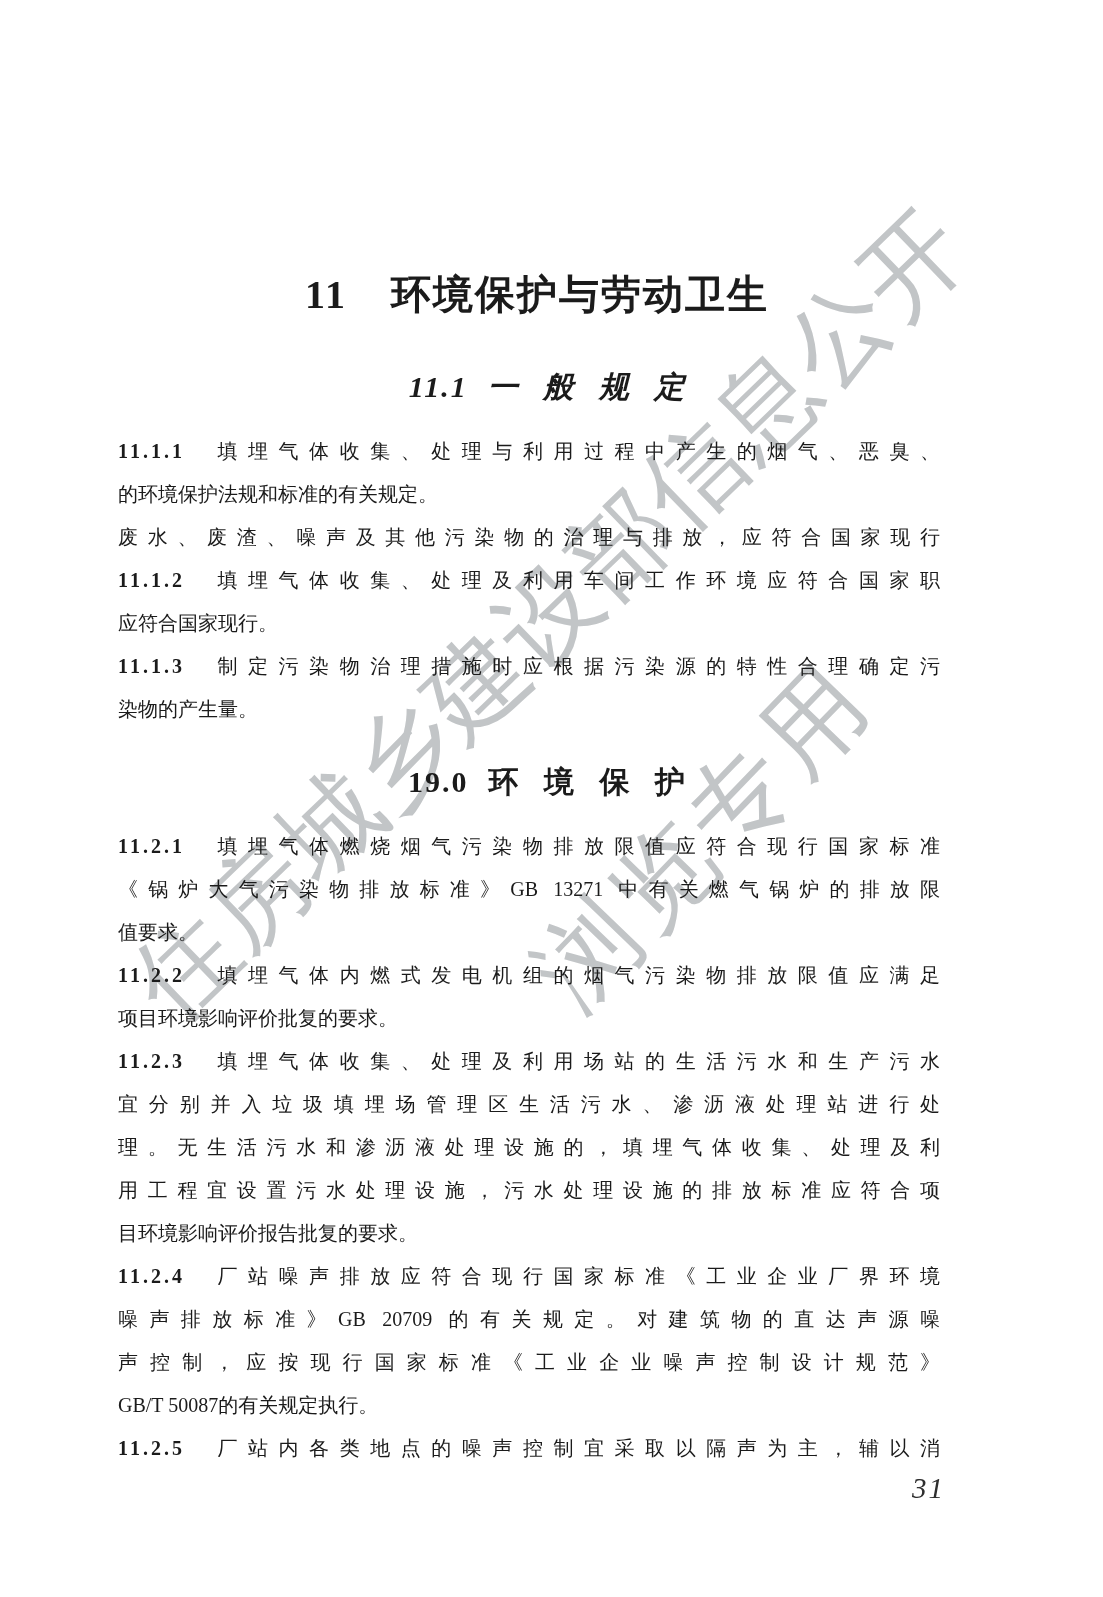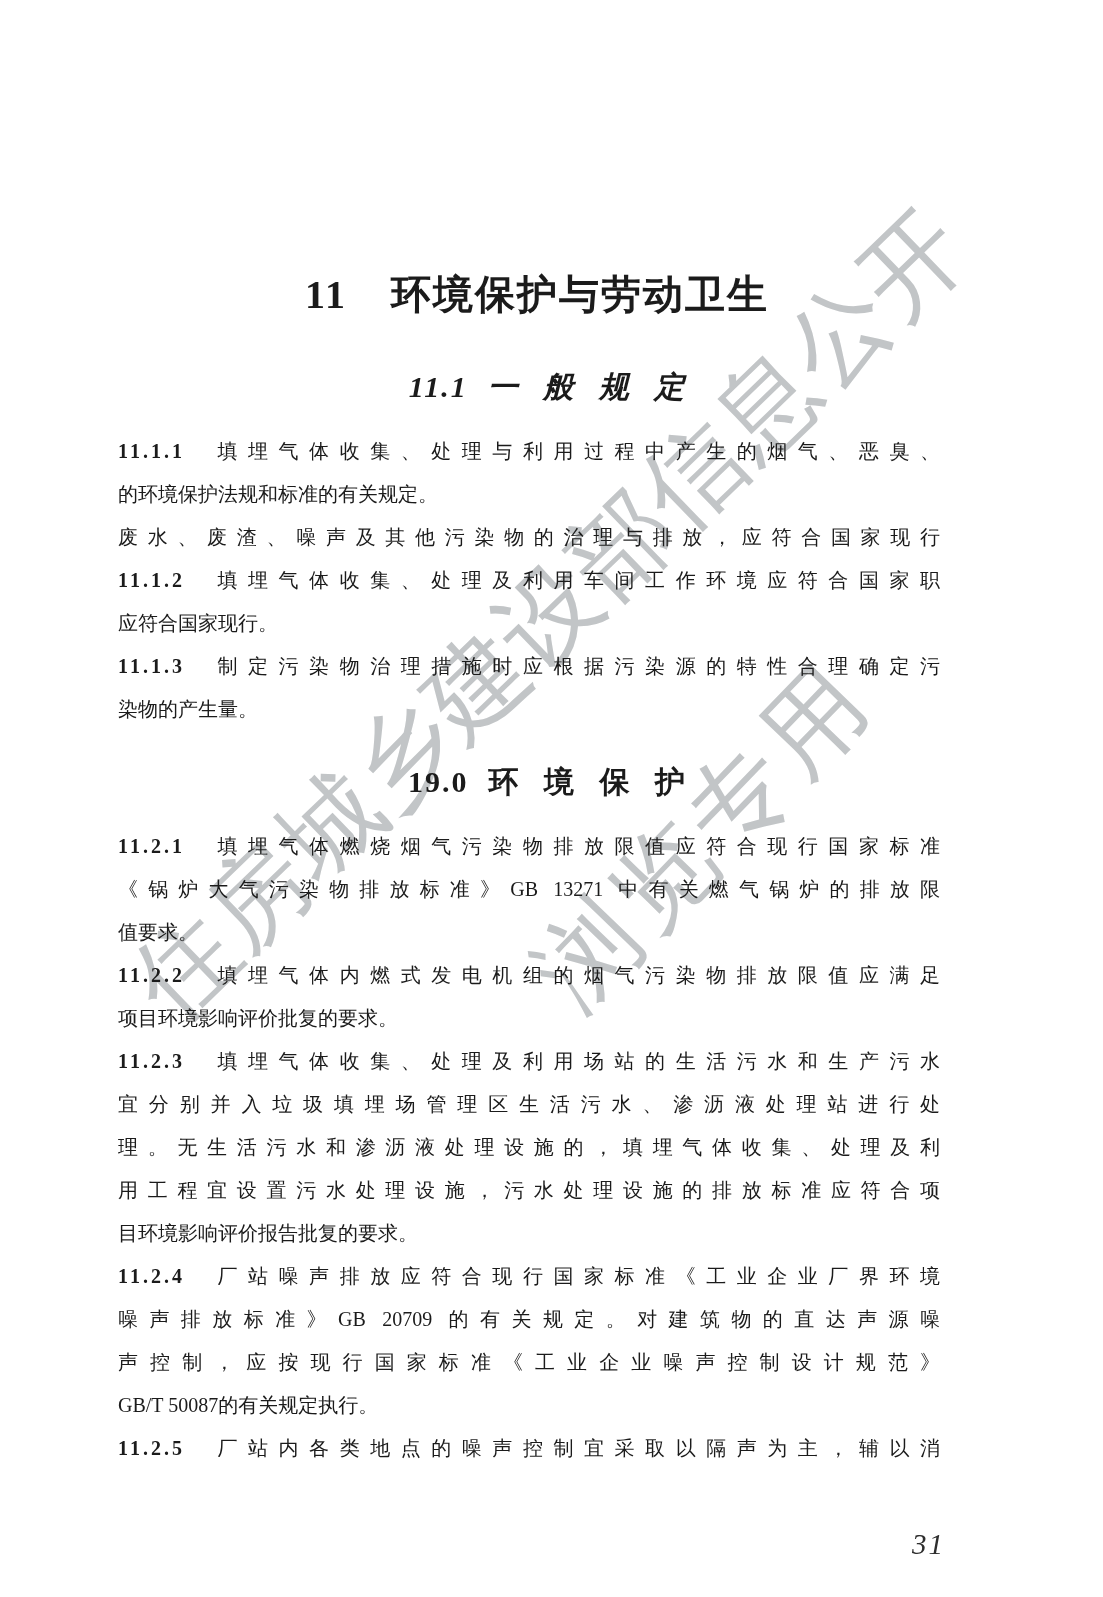--- a/index.html
+++ b/index.html
@@ -81,21 +81,21 @@
     font-weight:bold;
     font-style:normal;
     letter-spacing:3px;
     margin-right:22px;
   }
 
   .page-number {
     position:absolute;
     z-index:2;
     left:912px;
-    top:1528px;
+    top:1472px;
     font-size:29px;
     font-style:italic;
     letter-spacing:2px;
     color:#2e2e2e;
   }
 </style>
 </head>
 <body>
 
 <div class="page">

